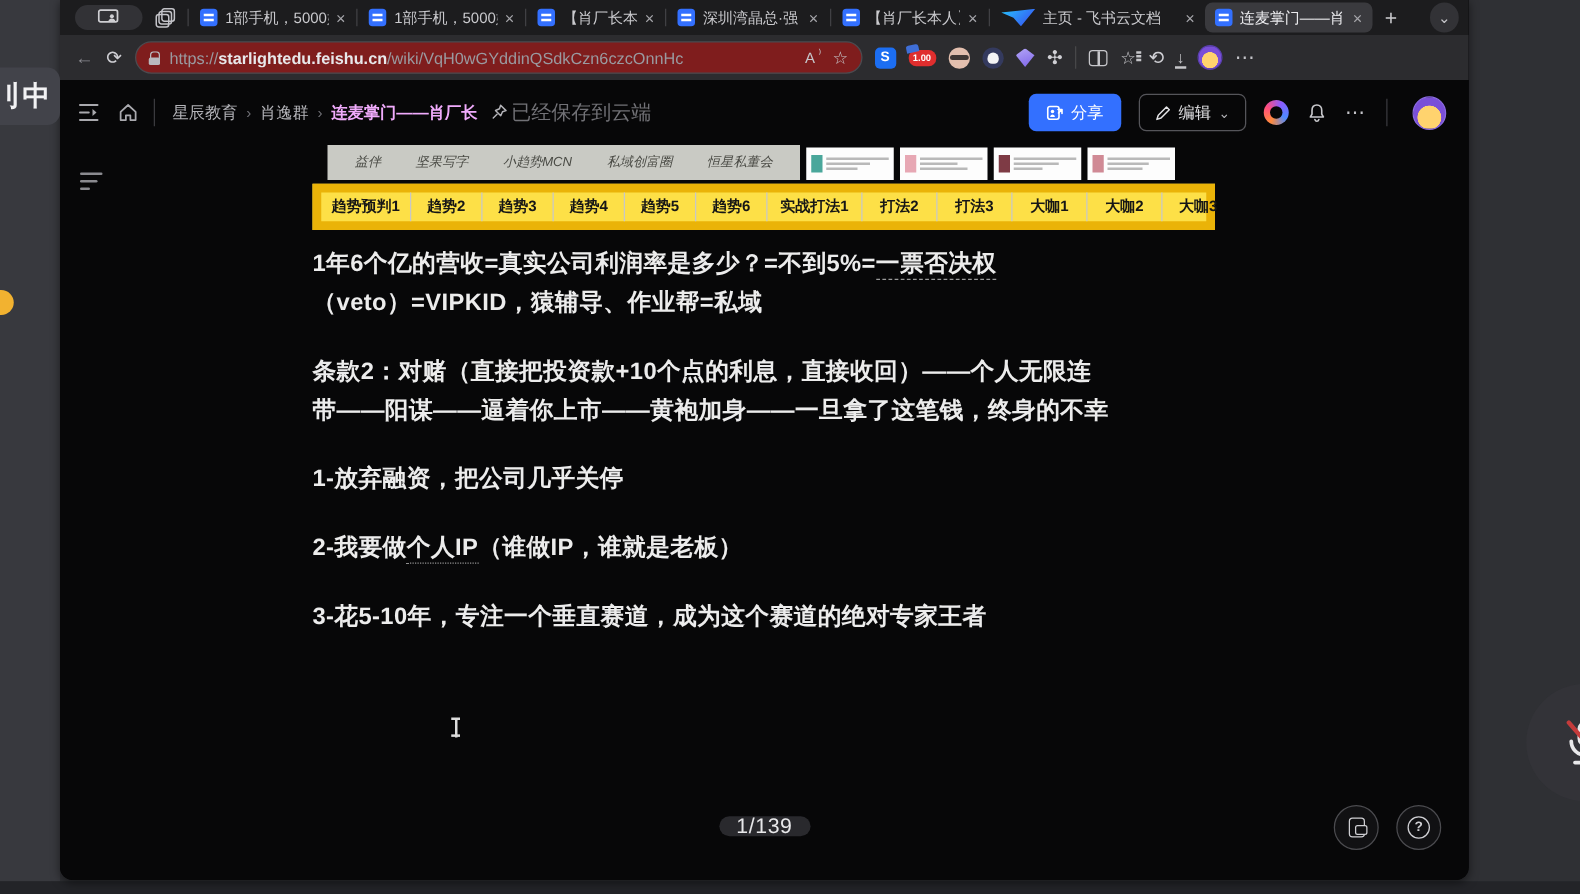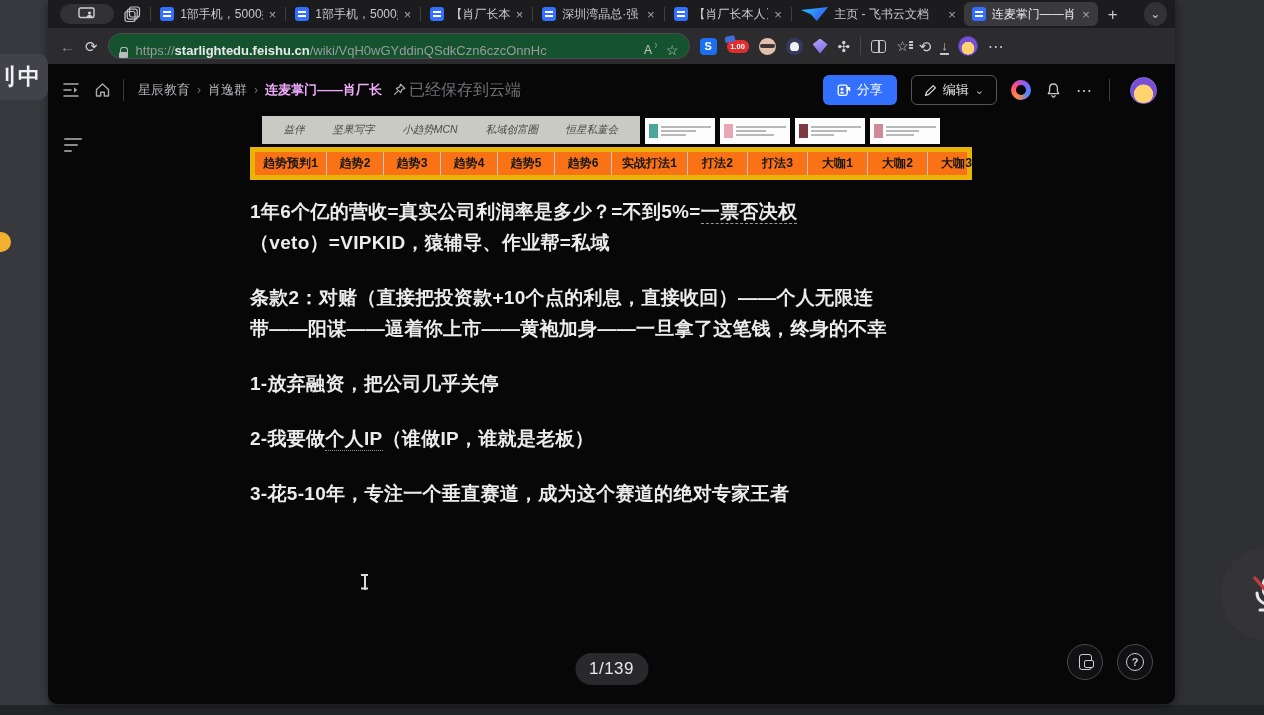--- a/index.html
+++ b/index.html
@@ -46,22 +46,22 @@
   .fav.doc::after { content:""; position:absolute; left:3px; right:3px; top:4px; height:2px; background:#fff; box-shadow:0 4px 0 #fff; }
   .fav.feishu { background:linear-gradient(135deg,#26c6ff,#336df4 70%); clip-path:polygon(0 22%,100% 0,58% 100%,36% 52%); }
   .newtab-btn { color:#c9c9cd; font-size:17px; padding:0 10px; line-height:1; }
   .tablist-btn { width:24px; height:24px; border-radius:50%; background:#323236; color:#c9c9cd; font-size:12px;
     display:flex; align-items:center; justify-content:center; margin-left:16px; }
 
   
   .toolbar { height:36px; background:#2c2c2f; display:flex; align-items:center; padding:0 12px; gap:10px; flex:0 0 auto; }
   .nav-ico { color:#cfcfd4; font-size:15px; line-height:1; }
   .nav-ico.dim { color:#8a8a90; }
-  .url-pill { height:26px; flex:0 0 582px; background:#14532d; border:1px solid #4b4b50; border-radius:14px;
-    display:flex; align-items:flex-end; padding:0 10px; gap:8px; min-width:0; }
+  .url-pill { height:26px; flex:0 0 582px; background:#7f1d1d; border:1px solid #4b4b50; border-radius:14px;
+    display:flex; align-items:center; padding:0 10px; gap:8px; min-width:0; }
   .lock { width:9px; height:11px; position:relative; flex:0 0 auto; margin-top:1px;}
   .lock::before { content:""; position:absolute; left:1.5px; top:0; width:6px; height:6px; border:1.4px solid #b9b9be; border-bottom:none; border-radius:3px 3px 0 0; }
   .lock::after { content:""; position:absolute; left:0; top:4.5px; width:9px; height:6.5px; background:#b9b9be; border-radius:1.5px; }
   .url-text { font-size:13px; color:#9a9aa0; white-space:nowrap; overflow:hidden; flex:1 1 auto; min-width:0; }
   .url-text b { color:#e8e8eb; font-weight:bold; }
   .pill-right { display:flex; align-items:center; gap:10px; flex:0 0 auto; color:#c6c6ca; }
   .read-aloud { font-size:12px; position:relative; padding-right:4px;}
   .read-aloud::after { content:"⁾"; position:absolute; right:-1px; top:-2px; font-size:9px; }
   .star-ico { font-size:14px; }
   .ext { width:17px; height:17px; border-radius:4px; display:flex; align-items:center; justify-content:center; flex:0 0 auto; }
@@ -113,37 +113,37 @@
   .outline-toggle span:nth-child(3){ width:45%; margin-bottom:0; }
 
   .doc-table { position:absolute; left:202px; top:52px; width:722px; }
   .embed-row { display:flex; align-items:flex-end; gap:5px; margin-left:12px; height:28px;font-style:italic; }
   .embed-strip { width:378px; height:28px; background:#c9cac4; display:flex; align-items:center; justify-content:space-around; padding:0 8px; }
   .embed-strip span { font-size:10.5px; color:#4a4b45; white-space:nowrap; }
   .thumb-card { width:70px; height:26px; background:#fdfdfd; display:flex; align-items:center; gap:3px; padding:3px 4px; }
   .thumb-chip { width:9px; height:14px; flex:0 0 auto; }
   .thumb-lines { flex:1; }
   .thumb-lines i { display:block; height:2px; background:#b9b9b9; margin:2px 0; }
-  .tabs-row { display:flex; margin-top:3px; border:5px solid #eab308; background:#f97316;font-family:Liberation Mono, monospace; }
+  .tabs-row { display:flex; margin-top:3px; border:7px solid #eab308; background:#fde047; }
   .tabs-row .dtab { height:23px; display:flex; align-items:center; justify-content:center;
     border-right:1px solid #c7c7c7; font-size:12px; color:#161616; font-weight:bold; white-space:nowrap; }
   .tabs-row .dtab:last-child { border-right:none; }
   .dt-a{flex:0 0 72px}.dt-b{flex:0 0 57px}.dt-c{flex:0 0 76px}.dt-d{flex:0 0 60px}
 
   .doc-text { position:absolute; left:202px; top:132px; width:740px; color:#ececec;
     font-size:19px; font-weight:600; line-height:31px; letter-spacing:.3px; }
   .doc-text p { margin:0 0 24px; white-space:pre-line; }
   .u-dash { border-bottom:1.5px dashed #9a9a9a; padding-bottom:1px; }
   .u-dot  { border-bottom:1.5px dotted #8f8f8f; padding-bottom:1px; }
 
   .ibeam { position:absolute; left:312px; top:510px; width:9px; height:17px; }
   .ibeam::before { content:""; position:absolute; left:4px; top:1px; bottom:1px; width:1.6px; background:#dcdcdc; }
   .ibeam::after { content:""; position:absolute; left:1px; right:1px; top:0; height:1.6px; background:#dcdcdc; box-shadow:0 13.5px 0 #dcdcdc; }
 
-  .page-pill { position:absolute; left:50%; transform:translateX(-50%); top:589px; height:32px;
+  .page-pill { position:absolute; left:50%; transform:translateX(-50%); top:589px; height:16px;
     background:#29292d; border-radius:16px; color:#e8e8ea; font-size:17px; display:flex; align-items:center;
     padding:0 14px; letter-spacing:.5px; }
   .float-btn { position:absolute; top:580px; width:36px; height:36px; border:1px solid #4b4b4f; border-radius:50%;
     display:flex; align-items:center; justify-content:center; color:#cfcfd3; background:#111113; }
   .float-btn.fb1 { left:1019px; } .float-btn.fb2 { left:1069px; font-size:13px; }
   .fb-doc { width:13px; height:16px; border:1.5px solid #cfcfd3; border-radius:3px; position:relative; }
   .fb-doc::after { content:""; position:absolute; right:-3px; bottom:1px; width:8px; height:6px; background:#111113; border:1.5px solid #cfcfd3; border-radius:2px; }
   .q-circle { width:18px; height:18px; border:1.5px solid #cfcfd3; border-radius:50%; display:flex; align-items:center; justify-content:center; font-size:11px; font-weight:bold; }
 
   svg { display:block; }

